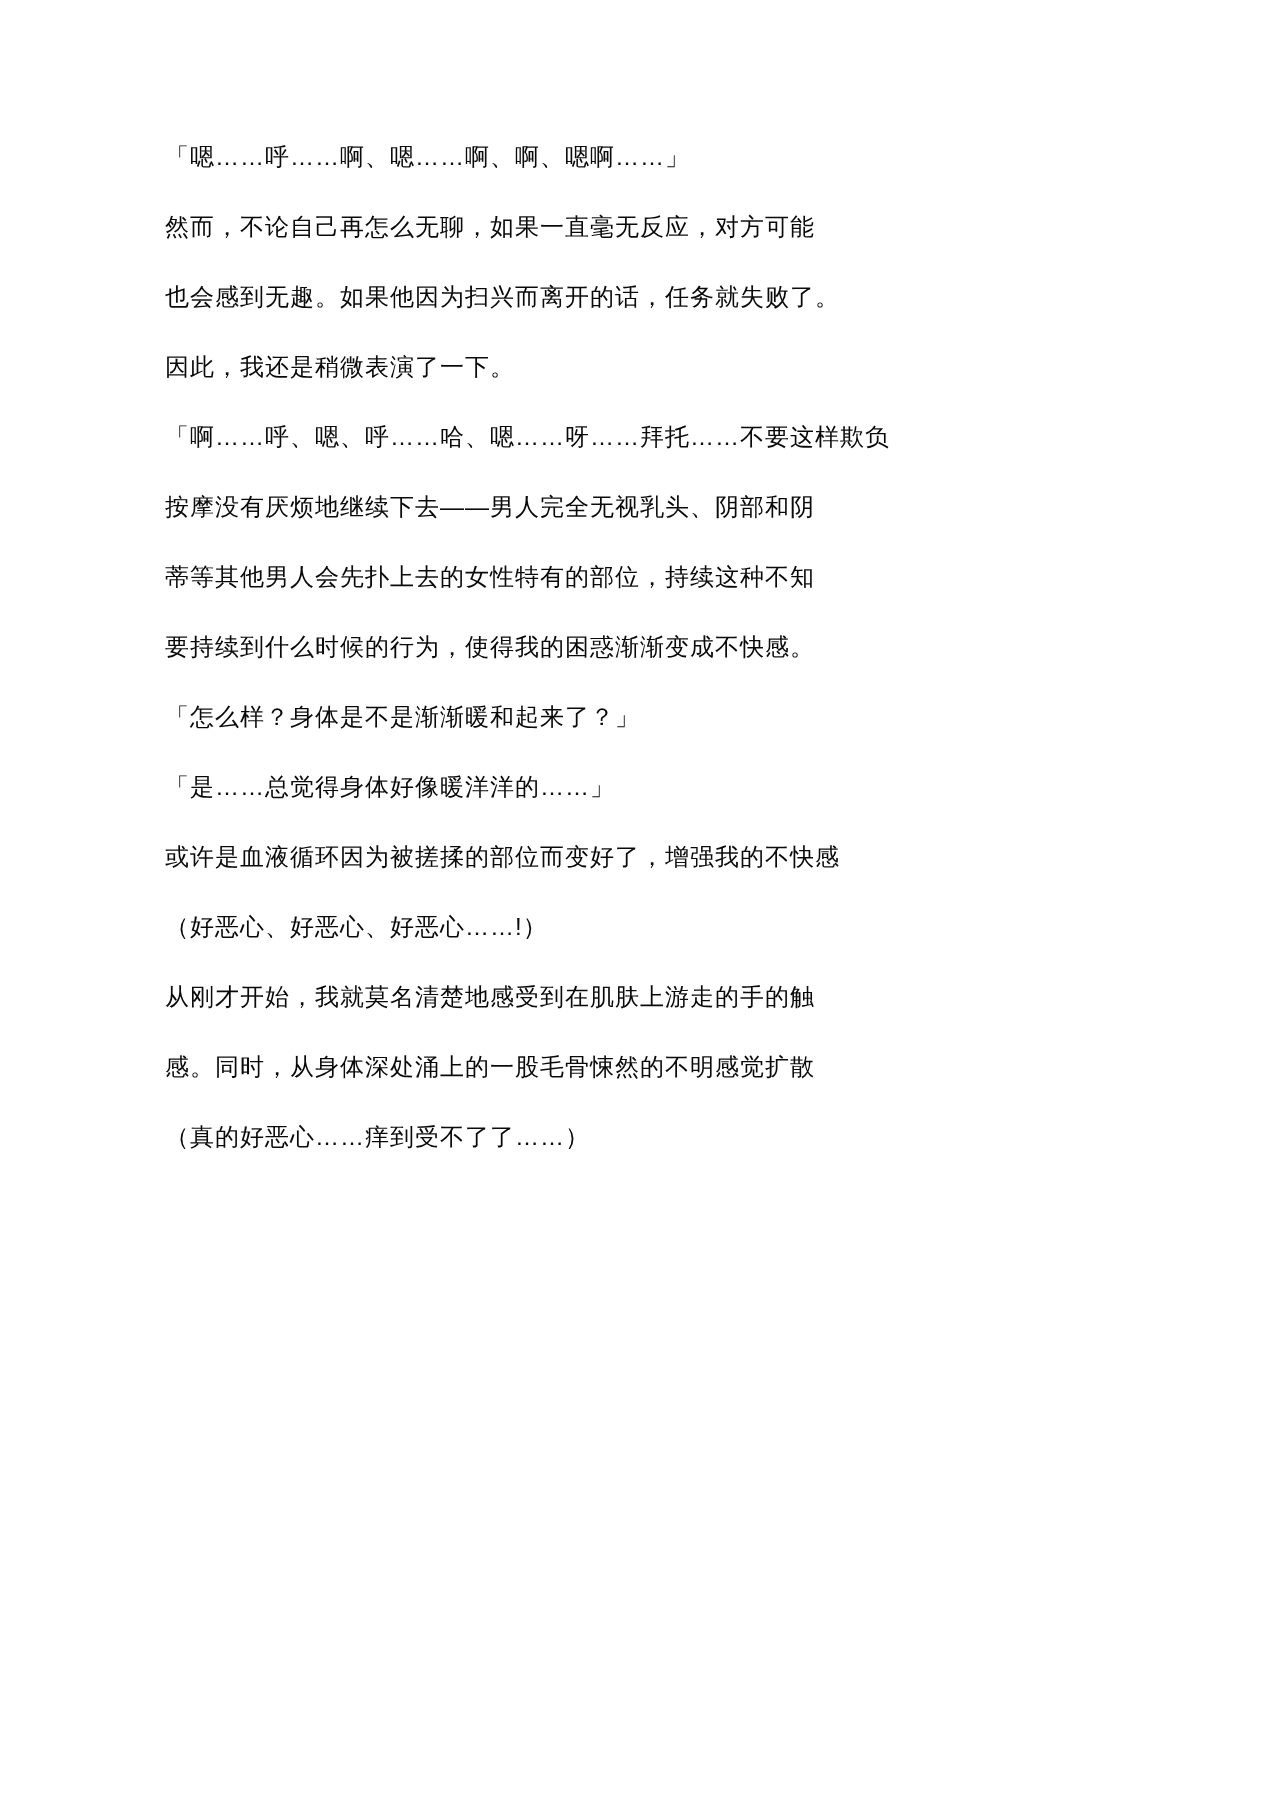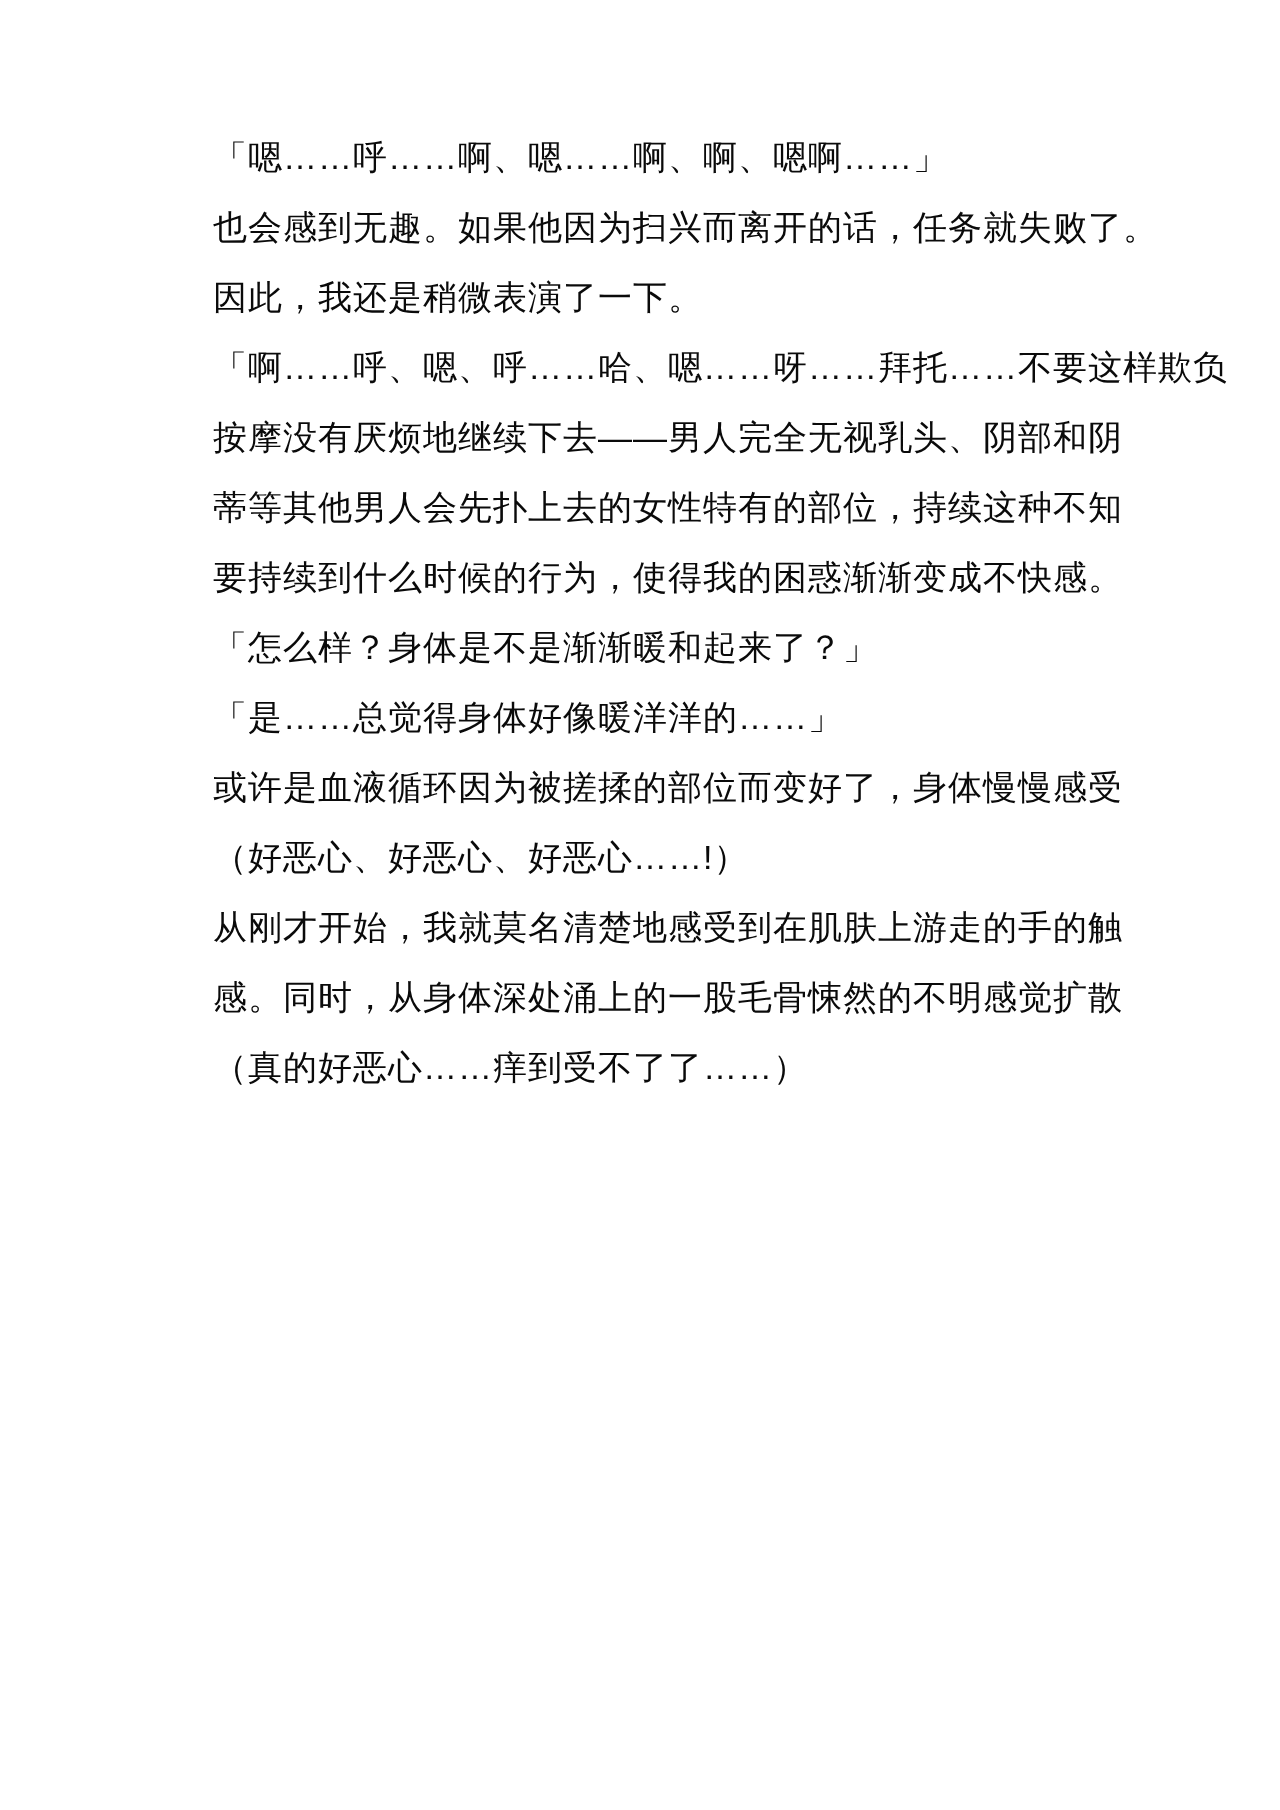--- a/index.html
+++ b/index.html
@@ -16,41 +16,41 @@
     overflow: hidden;
   }
   .text-block {
     position: absolute;
     left: 165px;
     top: 122px;
     width: 965px;
     color: #0a0a0a;
   }
   .text-block p.line {
-    font-size: 34px;
+    font-size: 24px;
     line-height: 70px;
     letter-spacing: 1px;
     white-space: nowrap;
     font-weight: 400;
-    margin-left: 48px;
   }
 </style>
 </head>
 <body>
 
 <div class="page">
   <div class="text-block">
     <p class="line">「嗯……呼……啊、嗯……啊、啊、嗯啊……」</p>
+    <p class="line">然而，不论自己再怎么无聊，如果一直毫无反应，对方可能</p>
     <p class="line">也会感到无趣。如果他因为扫兴而离开的话，任务就失败了。</p>
     <p class="line">因此，我还是稍微表演了一下。</p>
     <p class="line">「啊……呼、嗯、呼……哈、嗯……呀……拜托……不要这样欺负</p>
     <p class="line">按摩没有厌烦地继续下去——男人完全无视乳头、阴部和阴</p>
     <p class="line">蒂等其他男人会先扑上去的女性特有的部位，持续这种不知</p>
     <p class="line">要持续到什么时候的行为，使得我的困惑渐渐变成不快感。</p>
     <p class="line">「怎么样？身体是不是渐渐暖和起来了？」</p>
     <p class="line">「是……总觉得身体好像暖洋洋的……」</p>
-    <p class="line">或许是血液循环因为被搓揉的部位而变好了，身体慢慢感受</p>
+    <p class="line">或许是血液循环因为被搓揉的部位而变好了，增强我的不快感</p>
     <p class="line">（好恶心、好恶心、好恶心……!）</p>
     <p class="line">从刚才开始，我就莫名清楚地感受到在肌肤上游走的手的触</p>
     <p class="line">感。同时，从身体深处涌上的一股毛骨悚然的不明感觉扩散</p>
     <p class="line">（真的好恶心……痒到受不了了……）</p>
   </div>
 </div>
 
 </body></html>

